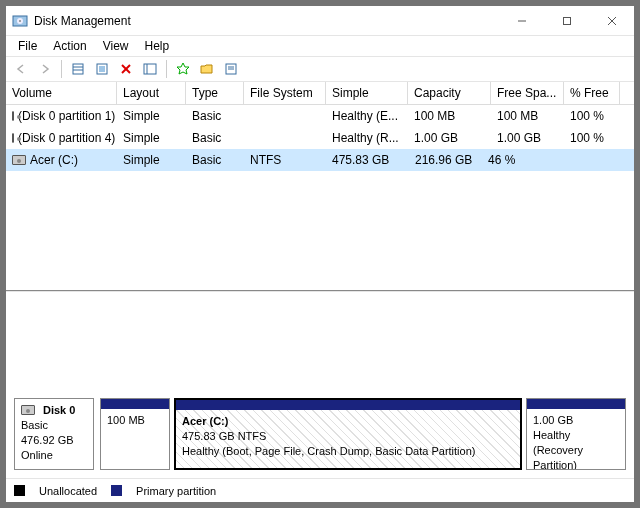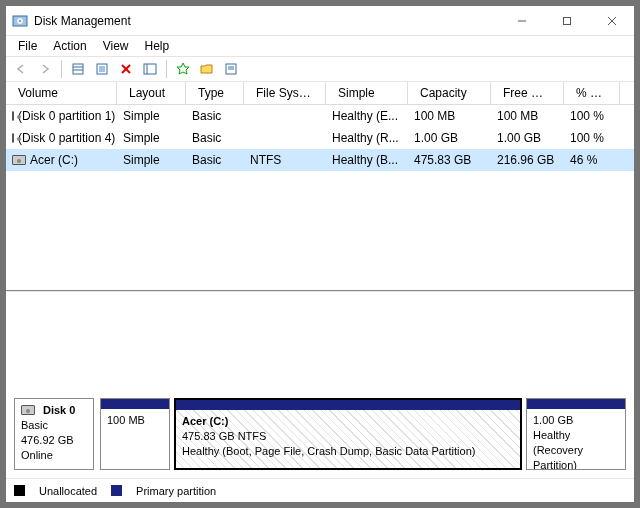--- a/index.html
+++ b/index.html
@@ -11,21 +11,21 @@
   .winbtns { display: flex; height: 100%; }
   .winbtn { width: 45px; display: flex; align-items: center; justify-content: center; color: #555; }
   .menubar { height: 20px; display: flex; align-items: center; padding: 0 4px; gap: 0; background: #fff; }
   .menuitem { padding: 2px 8px; }
   .toolbar { height: 26px; display: flex; align-items: center; padding: 2px 4px; gap: 2px; border-top: 1px solid #e5e5e5; border-bottom: 1px solid #e5e5e5; background: #fff; }
   .tbtn { width: 22px; height: 22px; display: flex; align-items: center; justify-content: center; border: 1px solid transparent; }
   .tbtn.disabled { opacity: 0.4; }
   .sep { width: 1px; height: 18px; background: #ccc; margin: 0 3px; }
   .grid { border-bottom: 1px solid #888; }
   .grid-header { display: flex; background: #fff; border-bottom: 1px solid #dcdcdc; }
-  .gh { padding: 4px 12px; border-right: 1px solid #dcdcdc; font-size: 12px; white-space: nowrap; overflow: hidden; text-overflow: ellipsis; }
+  .gh { padding: 4px 6px; border-right: 1px solid #dcdcdc; font-size: 12px; white-space: nowrap; overflow: hidden; text-overflow: ellipsis; }
   .grid-body { background: #fff; height: 185px; overflow: auto; }
   .gr { display: flex; padding: 2px 0; }
   .gr.selected { background: #cde8ff; }
   .gc { padding: 2px 6px; white-space: nowrap; overflow: hidden; text-overflow: ellipsis; display: flex; align-items: center; }
   .disk-icon-sm { width: 14px; height: 10px; border: 1px solid #555; background: #ccc; border-radius: 1px; margin-right: 4px; position: relative; }
   .disk-icon-sm::after { content: ""; position: absolute; top: 3px; left: 4px; width: 4px; height: 4px; border-radius: 50%; background: #888; }
   .c0 { width: 111px; } .c1 { width: 69px; } .c2 { width: 58px; } .c3 { width: 82px; }
   .c4 { width: 82px; } .c5 { width: 83px; } .c6 { width: 73px; } .c7 { width: 56px; }
   .graphical { flex: 1; padding: 8px; display: flex; gap: 6px; align-items: flex-end; background: #fff; border-top: 1px solid #e5e5e5;}
   .disk-info { width: 80px; border: 1px solid #888; padding: 4px 6px; font-size: 11px; line-height: 1.35; height: 72px; }
@@ -173,21 +173,20 @@
           <div class="gc c4">Healthy (R...</div>
           <div class="gc c5">1.00 GB</div>
           <div class="gc c6">1.00 GB</div>
           <div class="gc c7">100 %</div>
         </div>
         <div class="gr selected">
           <div class="gc c0"><span class="disk-icon-sm"></span>Acer (C:)</div>
           <div class="gc c1">Simple</div>
           <div class="gc c2">Basic</div>
           <div class="gc c3">NTFS</div>
-          <div class="gc c4">Healthy (B...</div>
           <div class="gc c5">475.83 GB</div>
           <div class="gc c6">216.96 GB</div>
           <div class="gc c7">46 %</div>
         </div>
       </div>
   </div>
 
   <div class="graphical">
     <div class="disk-info">
       <div class="disk-name">

